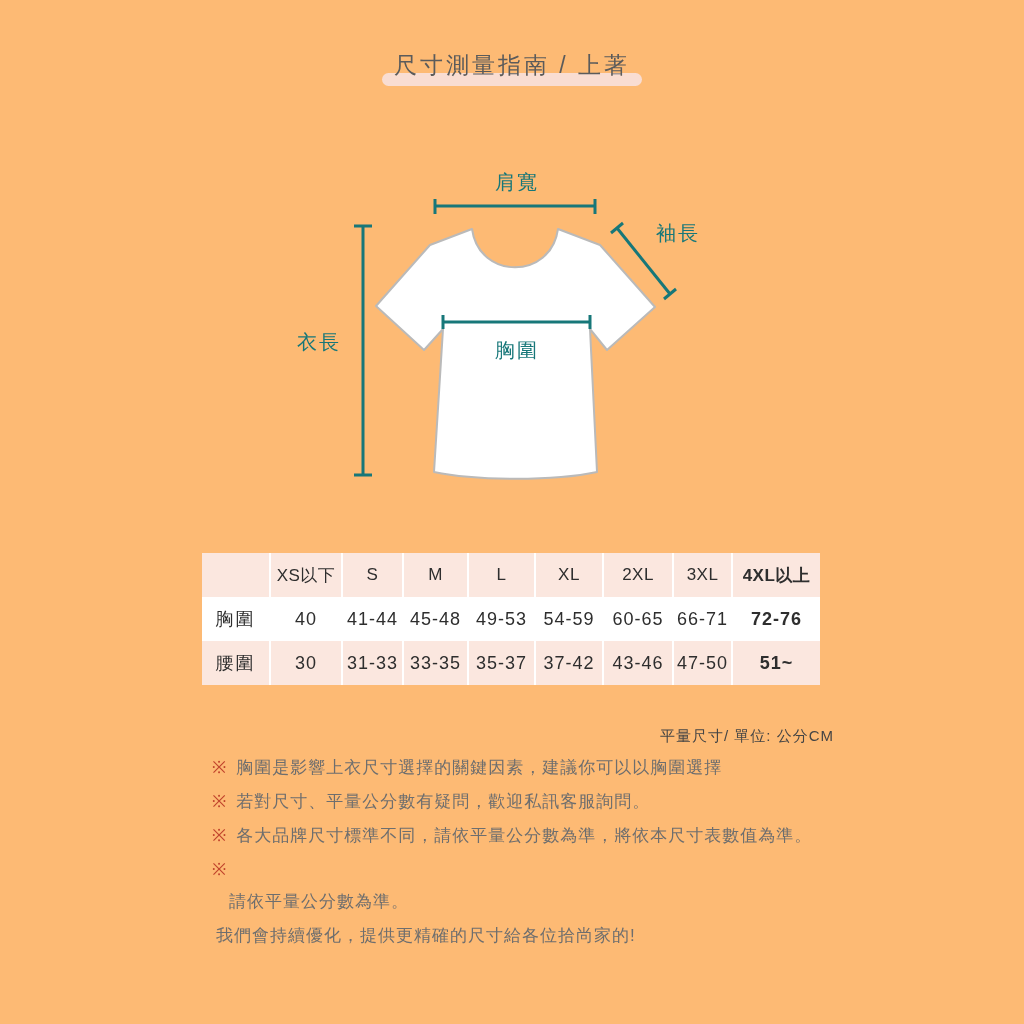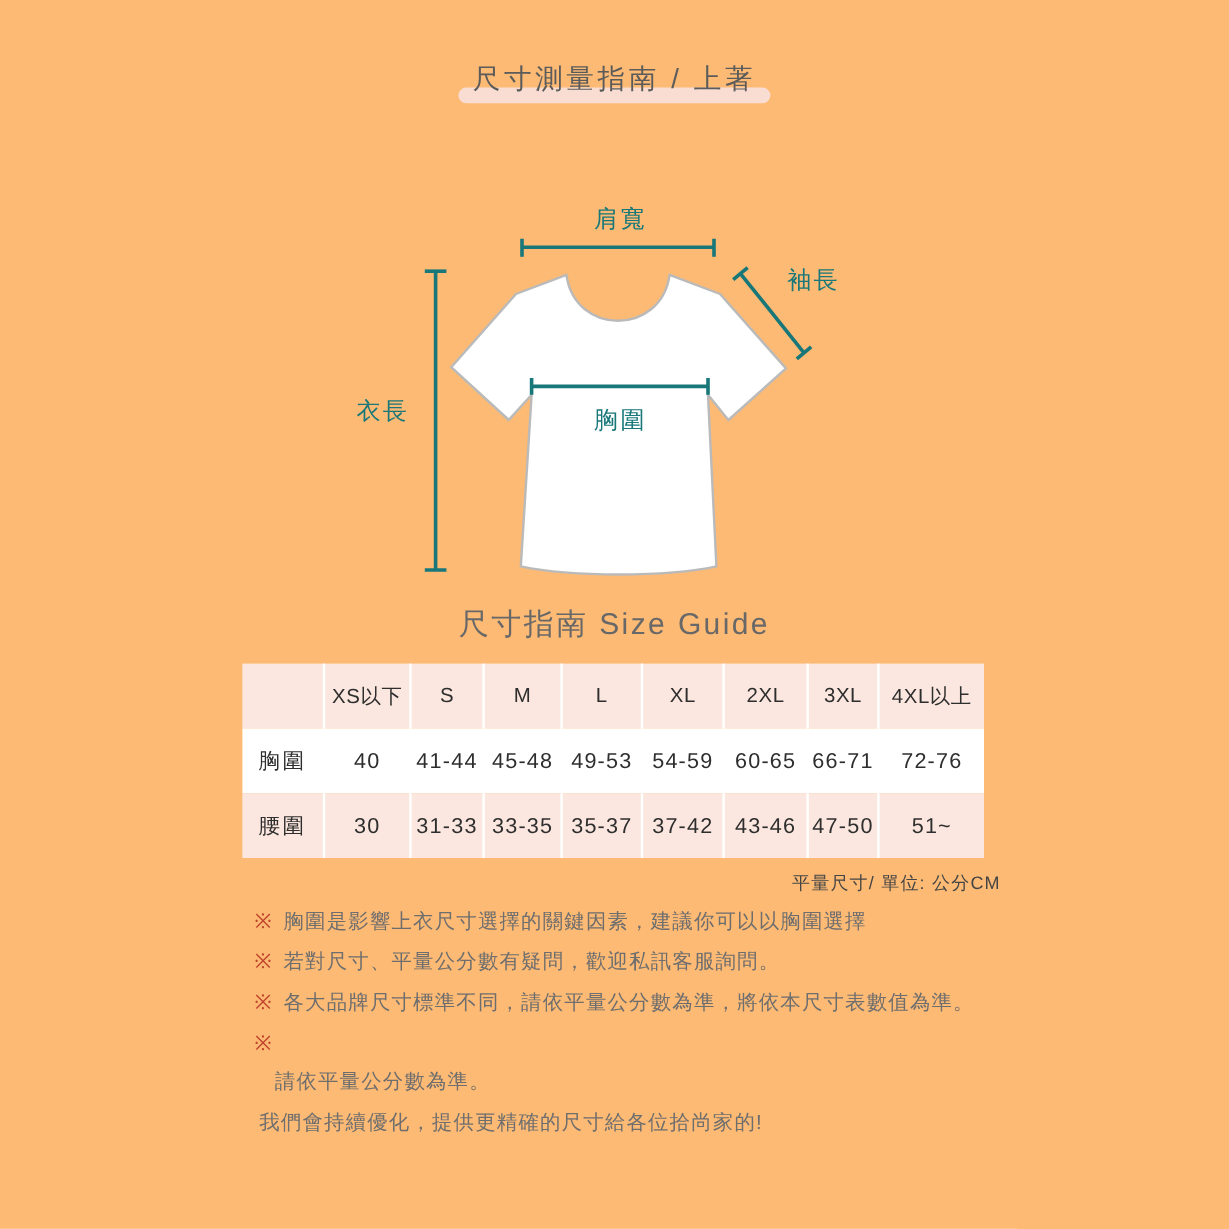--- a/index.html
+++ b/index.html
@@ -47,24 +47,24 @@
     color: #686868; font-weight: 400;
   }
 
   
   .size-table {
     position: absolute; left: 202px; top: 553px;
     border-collapse: collapse; table-layout: fixed;
     width: 618px;
   }
   .size-table td, .size-table th {
-    height: 54px; text-align: center; vertical-align: middle;
+    height: 44px; text-align: center; vertical-align: middle;
     font-weight: 400; border-right: 2px solid #ffffff;
   }
-  .size-table td:last-child, .size-table th:last-child { border-right: none; }
+  .size-table td:last-child, .size-table th:last-child { border-right: none; font-weight: bold; }
   .size-table tr.row-pink td, .size-table tr.row-pink th { background: #fbe7df; }
   .size-table tr.row-white td, .size-table tr.row-white th { background: #ffffff; }
   .size-table th { font-size: 17px; color: #2e2e2e; letter-spacing: 0.5px; }
   .size-table td { font-size: 18px; color: #2e2e2e; letter-spacing: 1px; }
   .size-table td.row-label { font-size: 18px; letter-spacing: 2px; }
   .col-label { width: 68px; } .col-xs { width: 72px; } .col-s { width: 61px; }
   .col-m { width: 65px; } .col-l { width: 67px; } .col-xl { width: 68px; }
   .col-2xl { width: 70px; } .col-3xl { width: 59px; } .col-4xl { width: 88px; }
 
   .unit-note {
@@ -135,21 +135,20 @@
         <line x1="664" y1="251" x2="676" y2="241"></line>
       </g>
 
       <text class="measure-label" x="517" y="141" text-anchor="middle">肩寬</text>
       <text class="measure-label" x="678" y="192" text-anchor="middle">袖長</text>
       <text class="measure-label" x="319" y="301" text-anchor="middle">衣長</text>
       <text class="measure-label" x="517" y="309" text-anchor="middle">胸圍</text>
     </svg>
   </div>
 
-  <div class="section-title">尺寸指南 Size Guide</div>
 
   <table class="size-table">
     <colgroup>
       <col class="col-label">
         <col class="col-xs">
         <col class="col-s">
         <col class="col-m">
       <col class="col-l">
         <col class="col-xl">
         <col class="col-2xl">

